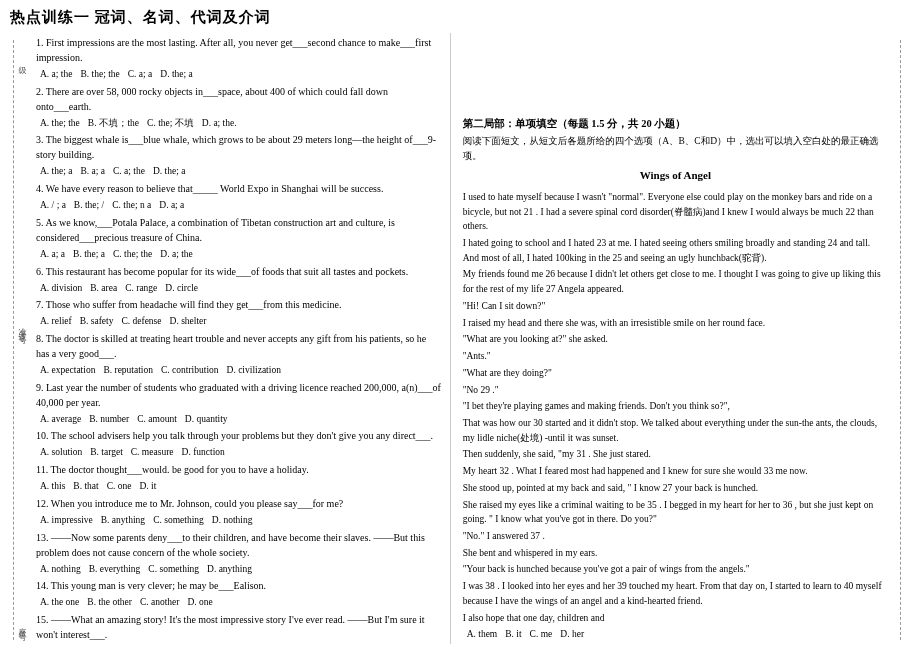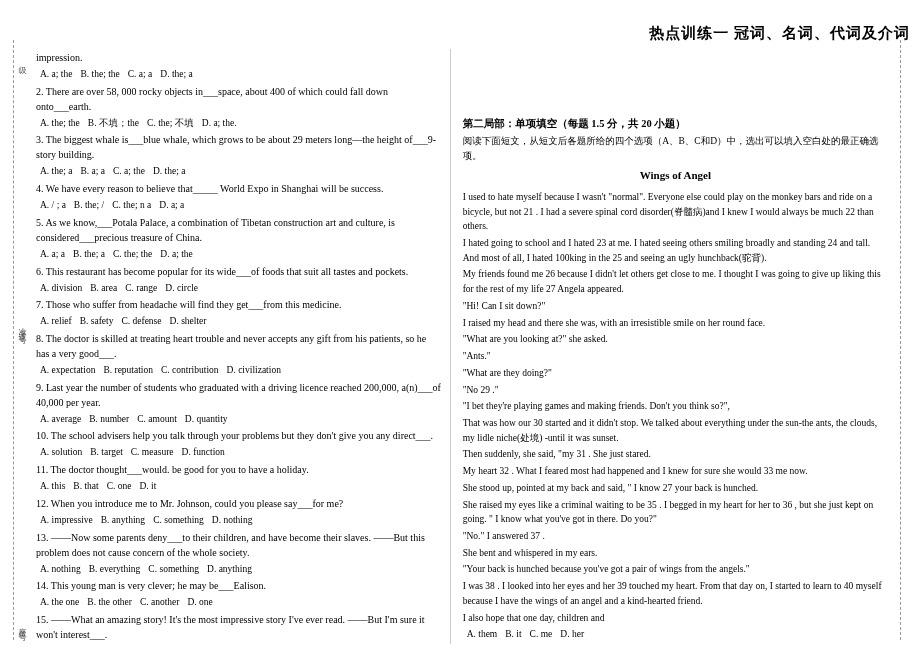--- a/index.html
+++ b/index.html
@@ -15,26 +15,25 @@
     }
     .page {
       width: 920px;
       height: 650px;
       display: flex;
       flex-direction: column;
       padding: 8px 10px 6px 10px;
       position: relative;
     }
     .title {
-      text-align: right;
+      text-align: left;
       font-size: 15px;
       font-weight: bold;
       margin-bottom: 6px;
       letter-spacing: 1px;
-      margin-top: 16px;
     }
     .left-col {
       width: 440px;
       padding-right: 8px;
       border-right: 1px solid #ccc;
       font-size: 10px;
       line-height: 1.55;
     }
     .right-col {
       width: 460px;

